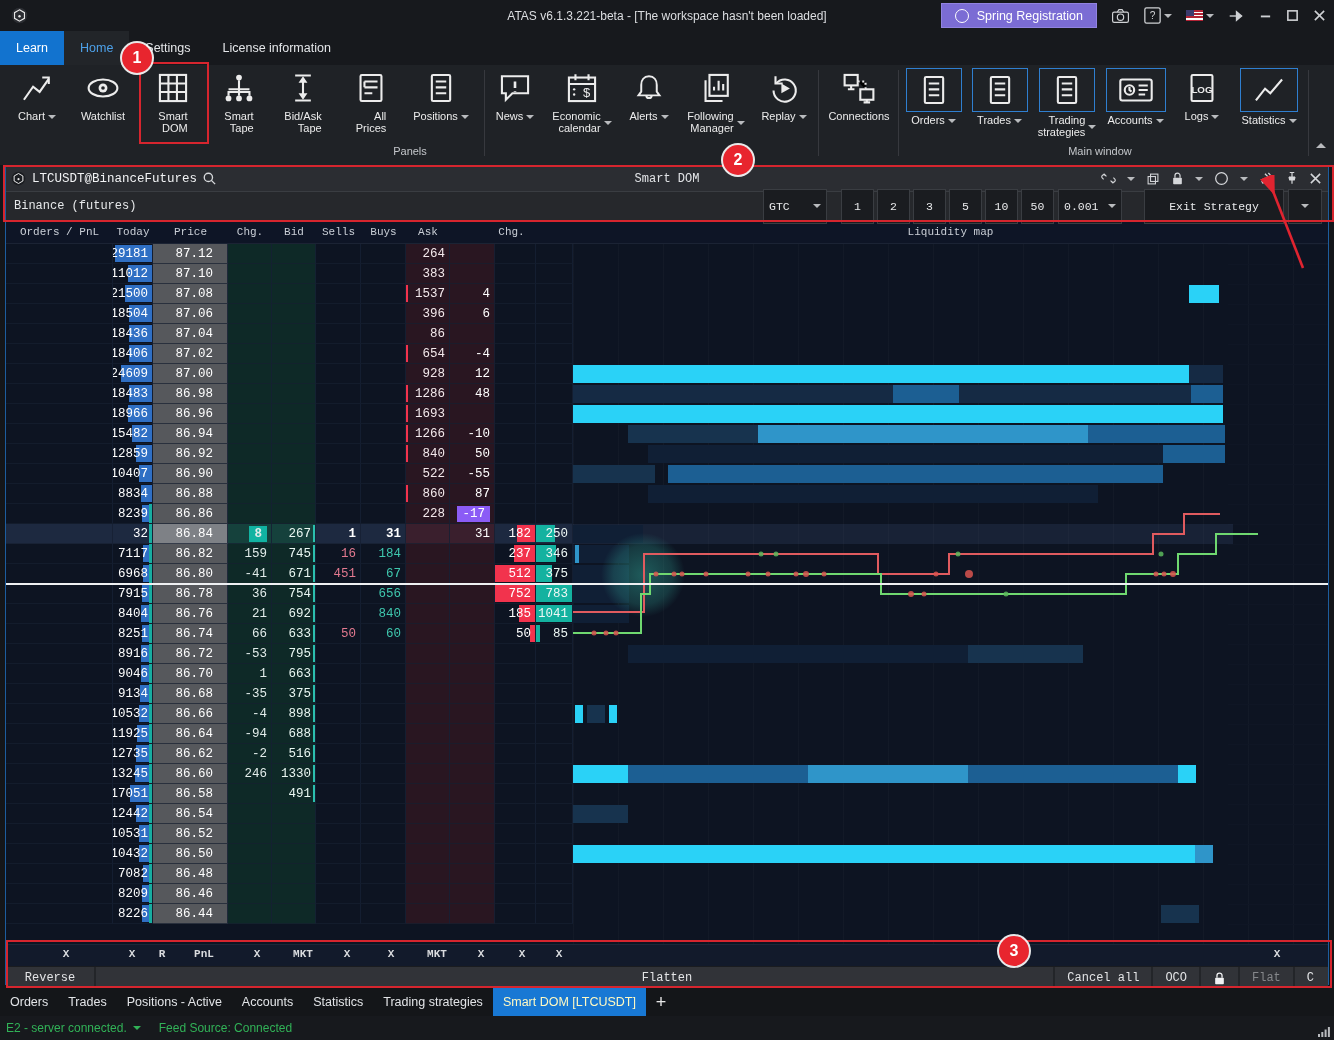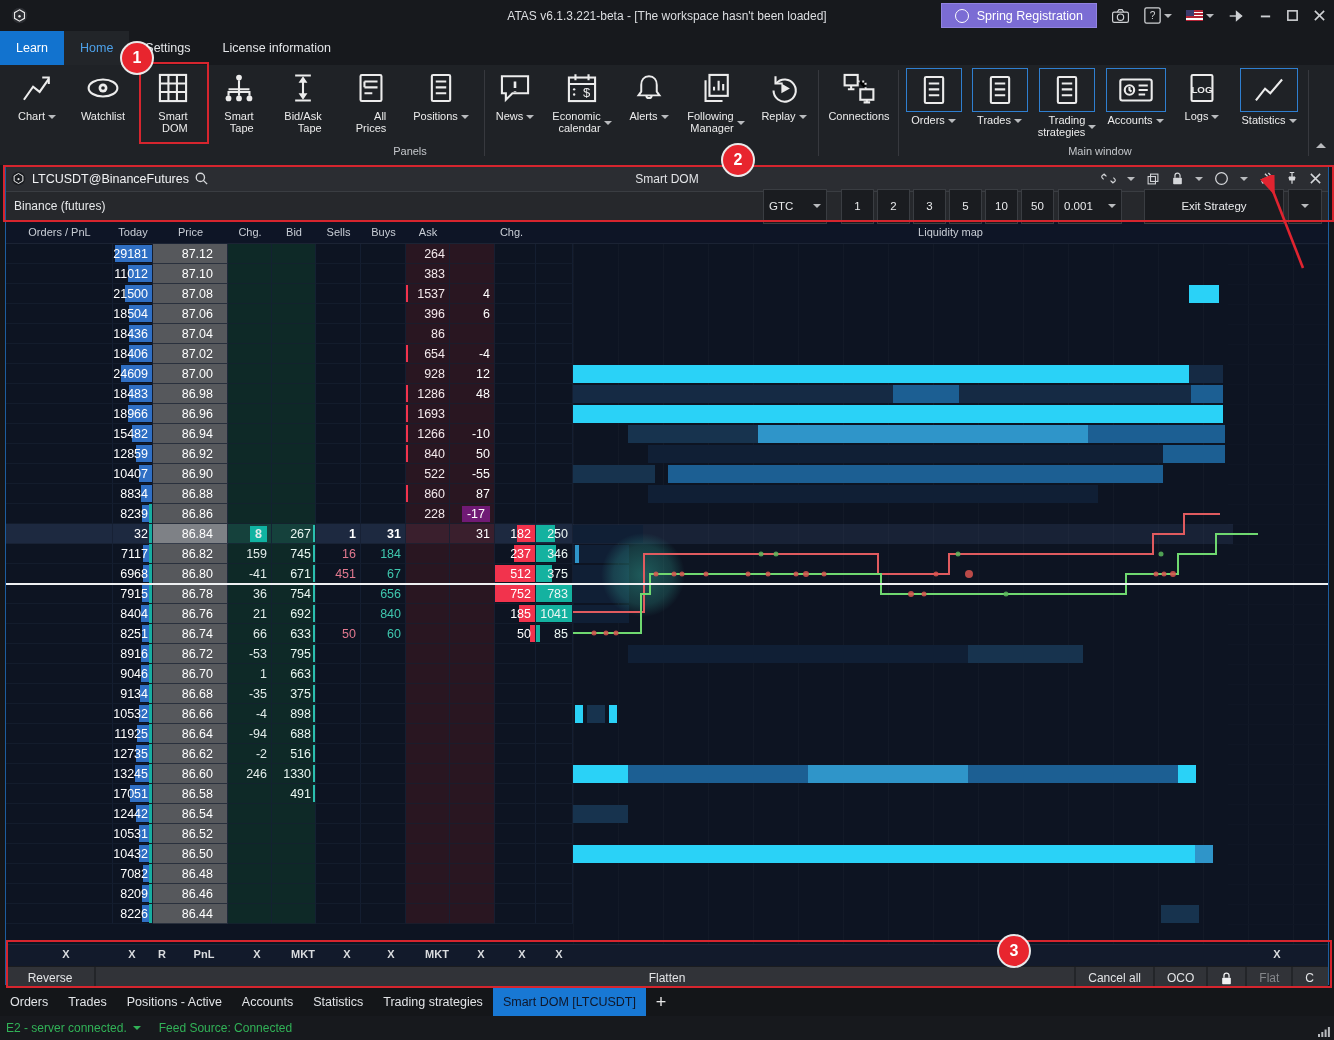--- a/index.html
+++ b/index.html
@@ -33,21 +33,21 @@
         color:#ececec;font-size:11px;line-height:11.5px;text-align:center;}
   .rbtn .ric{height:40px;display:flex;align-items:center;justify-content:center;}
   .rbtn .ric.framed{border:1px solid #2f7fd0;padding:1px 10px;}
   .rbtn .rlabel{margin-top:3px;white-space:pre-line;display:flex;align-items:center;gap:3px;text-align:right;}
   .grp-label{position:absolute;top:80px;font-size:11px;color:#c4c7cb;transform:translateX(-50%);}
   .vsep{position:absolute;top:5px;width:1px;height:86px;background:#37393e;}
   .ribbon-collapse{position:absolute;right:8px;top:78px;width:0;height:0;
      border-left:5px solid transparent;border-right:5px solid transparent;border-bottom:5px solid #b9bbbe;}
   
   .dom{position:absolute;top:165px;left:5px;width:1324px;height:820px;background:#0d1422;
-       border:1px solid #1d5d9e;box-sizing:border-box;}
+       border:1px solid #1d5d9e;box-sizing:border-box;font-family:Liberation Mono, monospace;}
   .dom-title{height:25px;background:#2b2d32;display:flex;align-items:center;position:relative;}
   .dom-title .sym{font-size:12.5px;color:#f2f3f5;margin-left:6px;}
   .dom-title .ctr{position:absolute;left:0;right:0;text-align:center;font-size:12px;color:#e2e4e7;}
   .dom-title .ticons{position:absolute;right:6px;display:flex;align-items:center;gap:11px;color:#d5d7da;}
   .dom-sub{height:28px;background:#26282c;border-top:1px solid #3a3d42;display:flex;align-items:center;
            font-size:12px;position:relative;}
   .dom-sub .exch{margin-left:8px;color:#e6e8ea;}
   .sub-right{position:absolute;right:6px;display:flex;align-items:center;gap:4px;}
   .sbox{background:#1a1c20;border:1px solid #3a3d42;height:19px;display:flex;align-items:center;
         justify-content:center;font-size:11.5px;color:#e8e9eb;padding:7px 5px;}
@@ -71,21 +71,21 @@
   .c-achg{width:45px;background:#291621;color:#fff;}
   .c-msell{width:41px;color:#ffffff;}
   .c-mbuy{width:37px;color:#eef8f5;}
   .tbar{position:absolute;right:0;top:1px;bottom:1px;background:#2f6fc4;z-index:1;}
   .tstripe{position:absolute;right:0;top:0;bottom:0;width:3px;background:#17ada0;z-index:3;}
   .bstripe{position:absolute;right:0;top:1px;bottom:1px;width:2px;background:#2bbfae;z-index:3;}
   .astripe{position:absolute;left:0;top:1px;bottom:1px;width:2px;background:#f2334d;z-index:3;}
   .msbar{position:absolute;right:0;top:1px;bottom:1px;background:#f2334d;z-index:1;}
   .mbbar{position:absolute;left:0;top:1px;bottom:1px;background:#14b2a0;z-index:1;}
   .badge-teal{background:#11b3a2;padding:1px 5px;font-weight:bold;}
-  .badge-red{background:#701a75;padding:1px 5px;}
+  .badge-red{background:#8b5cf6;padding:1px 5px;}
   .boldw{color:#fff;font-weight:bold;}
   .r.hl .c-orders,.r.hl .c-today,.r.hl .c-sells,.r.hl .c-buys,.r.hl .c-msell,.r.hl .c-mbuy{background:#1d2940;}
   .r.hl .c-price{background:#7e8186;}
   .r.hl .c-chg,.r.hl .c-bid{background:#15413c;}
   .r.hl .c-ask,.r.hl .c-achg{background:#3a1f2d;}
   
   .liq{position:absolute;left:567px;top:0;width:755px;height:700px;overflow:hidden;
        background:repeating-linear-gradient(90deg,rgba(255,255,255,0.022) 0 1px,transparent 1px 45px);}
   .liqbar{position:absolute;height:18px;}
   .liq-grid-right{position:absolute;left:655px;right:0;top:0;bottom:0;
@@ -102,21 +102,21 @@
   .rev{width:88px;text-align:center;border-right:2px solid #232529;height:100%;
        display:flex;align-items:center;justify-content:center;}
   .flat-center{position:absolute;left:0;right:0;text-align:center;}
   .f2-right{position:absolute;right:2px;display:flex;align-items:center;height:100%;}
   .f2-right>div{padding:0 12px;border-left:2px solid #232529;height:100%;display:flex;align-items:center;}
   .dim{color:#85878b;}
   
   .btabs{position:absolute;top:988px;left:0;width:1334px;height:28px;background:#141619;
          display:flex;align-items:stretch;font-size:12.5px;}
   .btab{display:flex;align-items:center;padding:0 10px;color:#e2e4e7;}
-  .btab.active{background:#1878d4;color:#0f172a;}
+  .btab.active{background:#1878d4;color:#fef9c3;}
   .btab-plus{width:30px;display:flex;align-items:center;justify-content:center;color:#e8e8e8;font-size:18px;}
   .statusbar{position:absolute;top:1016px;left:0;width:1334px;height:24px;background:#17191d;
              display:flex;align-items:center;font-size:12px;color:#31b257;}
   .statusbar .s1{margin-left:6px;}
   .statusbar .s2{margin-left:18px;}
   .scaret{width:0;height:0;border-left:4px solid transparent;border-right:4px solid transparent;
           border-top:4px solid #31b257;margin-left:6px;}
   .sig{position:absolute;right:4px;bottom:3px;}
   
   .ann-rect{position:absolute;border:2px solid #d6252e;z-index:40;pointer-events:none;}

